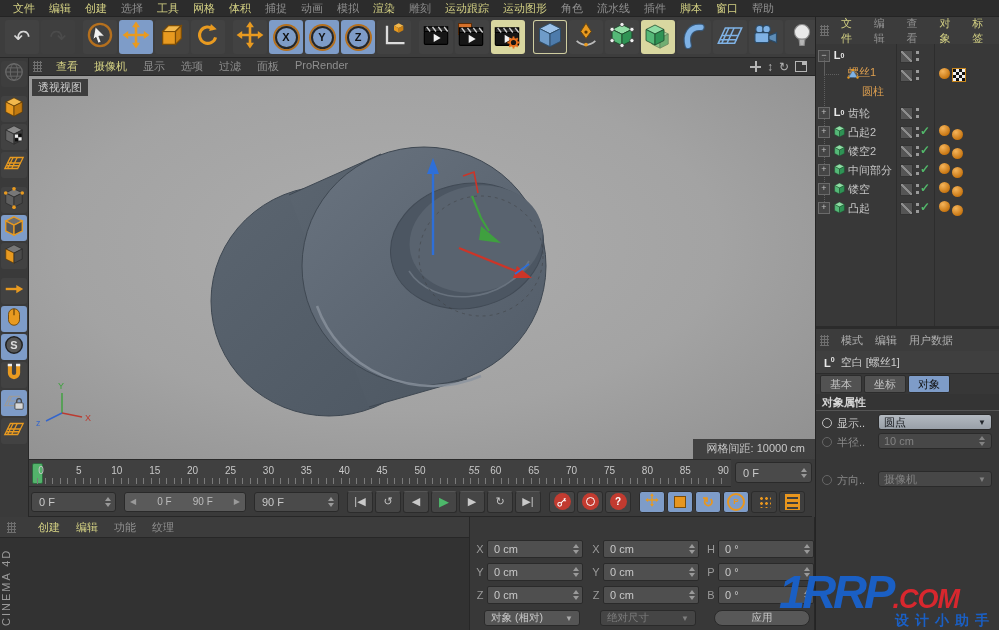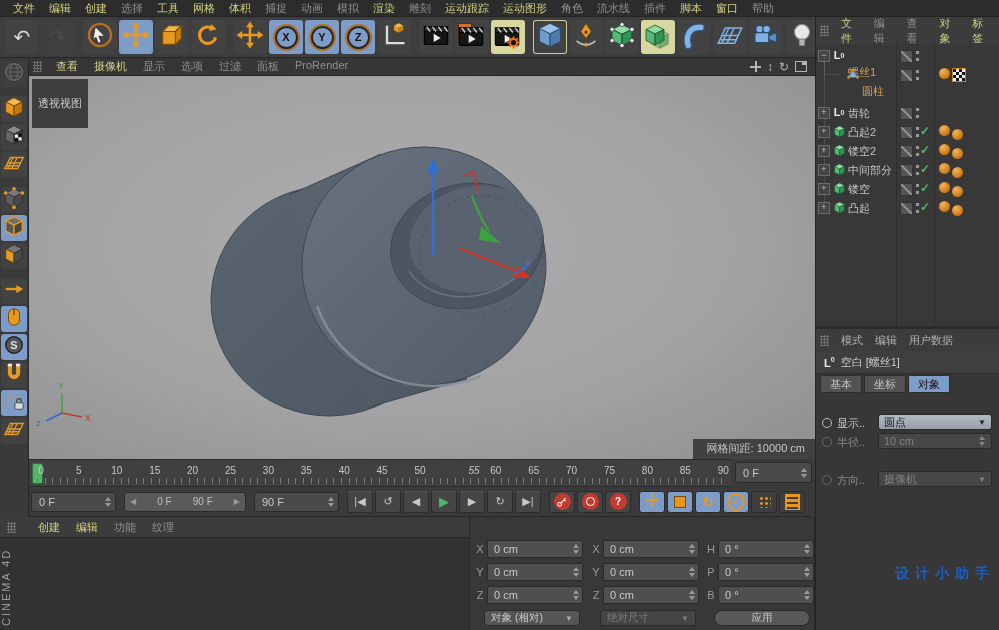--- a/index.html
+++ b/index.html
@@ -43,21 +43,21 @@
   #vpmenu .mi.on{color:#d3d083;}
   #vpcontrols{margin-left:auto;display:flex;align-items:center;gap:6px;padding-right:8px;}
   .vpc{color:#b5b5b5;font-size:12px;line-height:1;}
   .vpc.plus{position:relative;width:11px;height:11px;}
   .vpc.plus::before{content:"";position:absolute;left:5px;top:0;width:1.6px;height:11px;background:#b5b5b5;}
   .vpc.plus::after{content:"";position:absolute;top:5px;left:0;height:1.6px;width:11px;background:#b5b5b5;}
   .vpc.maxi{width:10px;height:9px;border:1.5px solid #b5b5b5;position:relative;}
   .vpc.maxi::before{content:"";position:absolute;right:-1px;top:-1px;width:5px;height:4px;background:#b5b5b5;}
   #viewport{position:absolute;left:29px;top:76px;width:786px;height:383px;
     background:radial-gradient(ellipse at 46% 44%,#adadad 0%,#a3a3a3 55%,#8f8f8f 100%);overflow:hidden;}
-  #viewlabel{position:absolute;left:3px;top:3px;background:#3d3d3d;color:#c9c9c9;font-size:11px;padding:17px 6px;}
+  #viewlabel{position:absolute;left:3px;top:3px;background:#3d3d3d;color:#c9c9c9;font-size:11px;padding:1px 6px;}
   #gridlabel{position:absolute;right:0;bottom:0;background:rgba(54,54,54,.88);color:#c9c9c9;font-size:11px;padding:2px 10px 3px 14px;}
   
   #ruler{position:absolute;left:29px;top:459px;width:702px;height:28px;background:#404040;
     border-top:1px solid #2a2a2a;border-bottom:1px solid #2a2a2a;box-sizing:border-box;}
   #ruler::after{content:"";position:absolute;left:8px;right:6px;bottom:2px;height:6px;
     background-image:repeating-linear-gradient(90deg,#7a7a7a 0 1px,transparent 1px 7.6px);}
   .tick{position:absolute;top:5px;transform:translateX(-50%);font-size:10px;color:#c8c8c8;}
   #playhead{position:absolute;left:3px;top:3px;width:9px;height:19px;background:#53b36b;border:1px solid #2e6b3f;border-radius:2px;}
   #curframe{position:absolute;left:735px;top:462px;width:77px;height:21px;}
   
@@ -928,20 +928,21 @@
   </div>
   <div id="attrtitle">
     <span class="nullicon">L<span class="sup">0</span></span>
     <span class="txt">空白 [螺丝1]</span>
   </div>
   <div id="attrtabs">
       <span class="tab">基本</span>
       <span class="tab">坐标</span>
       <span class="tab on">对象</span>
     </div>
+  <div id="attrsection">对象属性</div>
   <div id="attrrows">
       <div class="arow" style="top: 0px;">
         <span class="adot lit"></span>
         <span class="alab lit">显示..</span>
         <div class="actl ddlt">
           <span class="val">圆点</span>
           <span class="caret">▼</span>
         </div>
       </div>
       <div class="arow" style="top: 19px;">
@@ -957,14 +958,18 @@
         <span class="alab">方向..</span>
         <div class="actl dim">
           <span class="val">摄像机</span>
           <span class="caret">▼</span>
         </div>
       </div>
     </div>
 </div>
 
 <div id="watermark">
+  <div id="wmline">
+    <span id="wmbrand">1RRP</span>
+    <span id="wmsuffix">.COM</span>
+  </div>
   <div id="wmtag">设计小助手</div>
 </div>
 
 </body></html>

